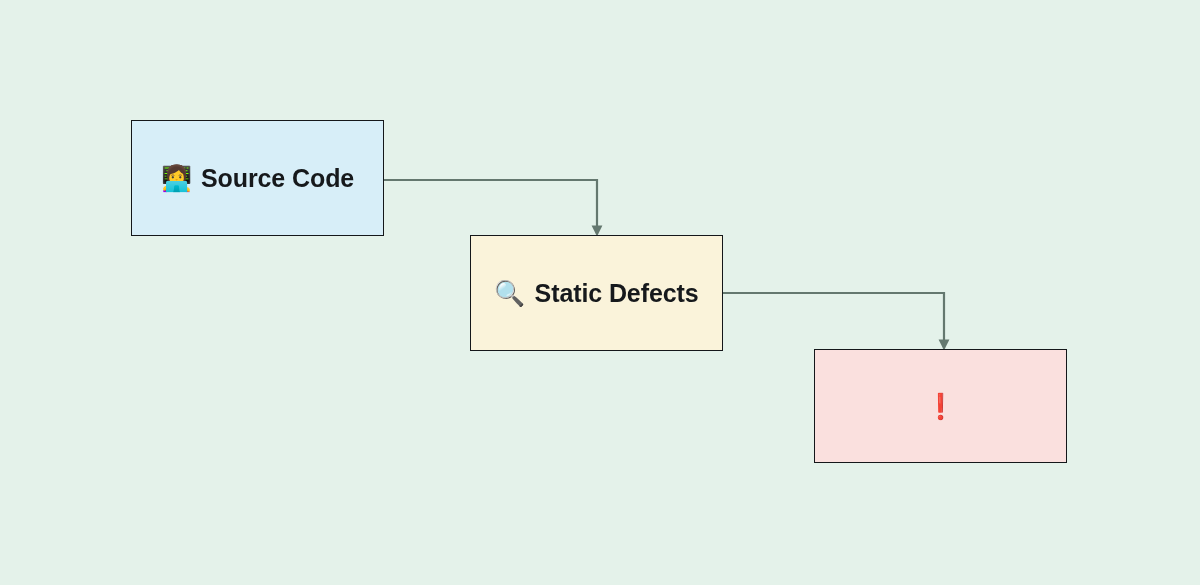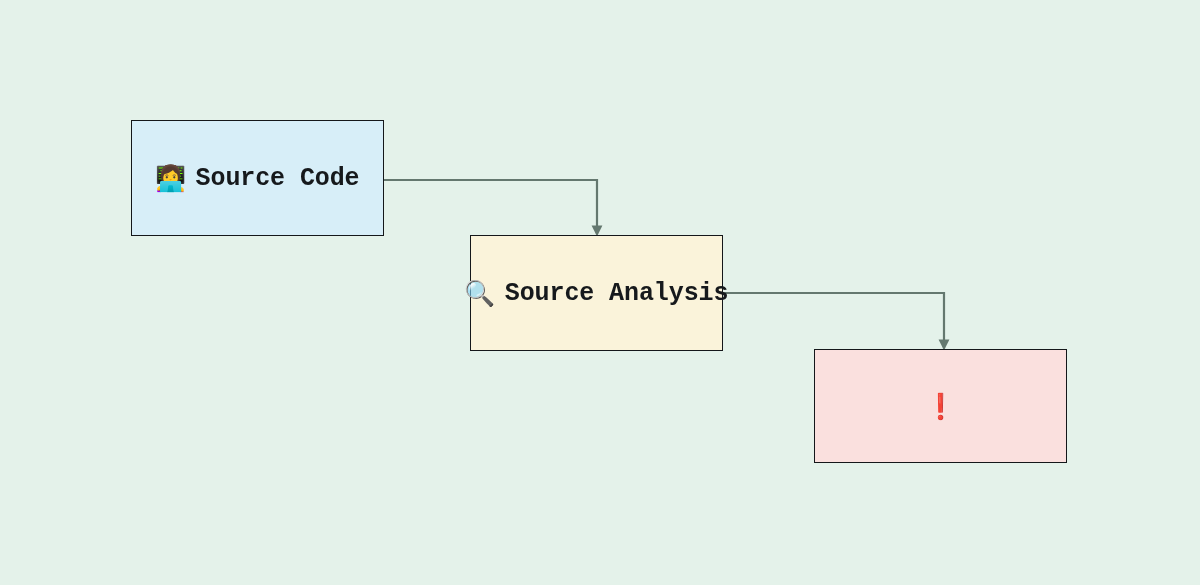--- a/index.html
+++ b/index.html
@@ -46,21 +46,20 @@
     font-size: 25px;
     line-height: 1;
     display: inline-block;
   }
   .node-label {
     font-size: 25px;
     font-weight: bold;
     color: #16191c;
     letter-spacing: -0.1px;
     white-space: nowrap;
-    font-family: Liberation Mono, monospace;
   }
   #node-source-code {
     left: 131px;
     top: 120px;
     width: 253px;
     height: 116px;
     background: #d7eef8;
   }
   #node-static-analysis {
     left: 470px;
@@ -105,21 +104,21 @@
   <div class="node" id="node-source-code">
     <div class="node-inner">
       <span class="node-icon">👩‍💻</span>
       <span class="node-label">Source Code</span>
     </div>
   </div>
 
   <div class="node" id="node-static-analysis">
     <div class="node-inner">
       <span class="node-icon">🔍</span>
-      <span class="node-label">Source Analysis</span>
+      <span class="node-label">Static Defects</span>
     </div>
   </div>
 
   <div class="node" id="node-list-of-defects">
     <div class="node-inner">
       <span class="node-icon">❗</span>
     </div>
   </div>
 
 </div>

